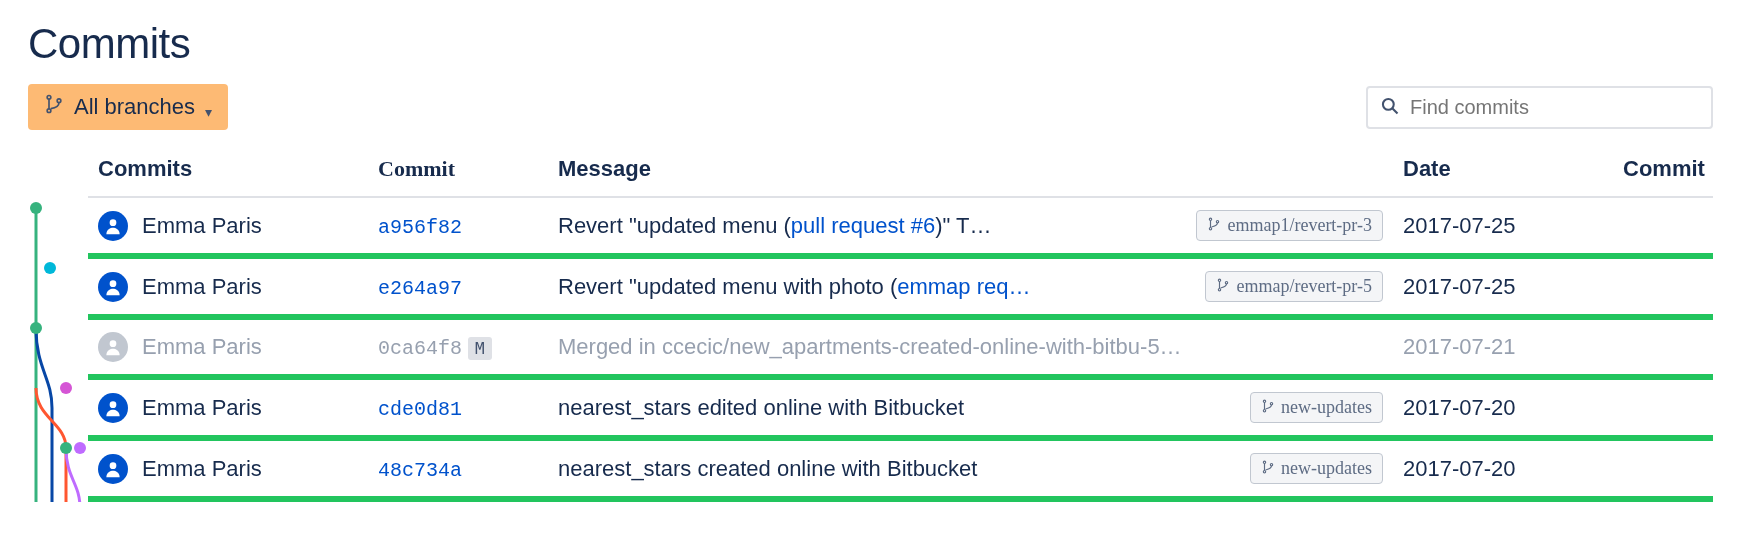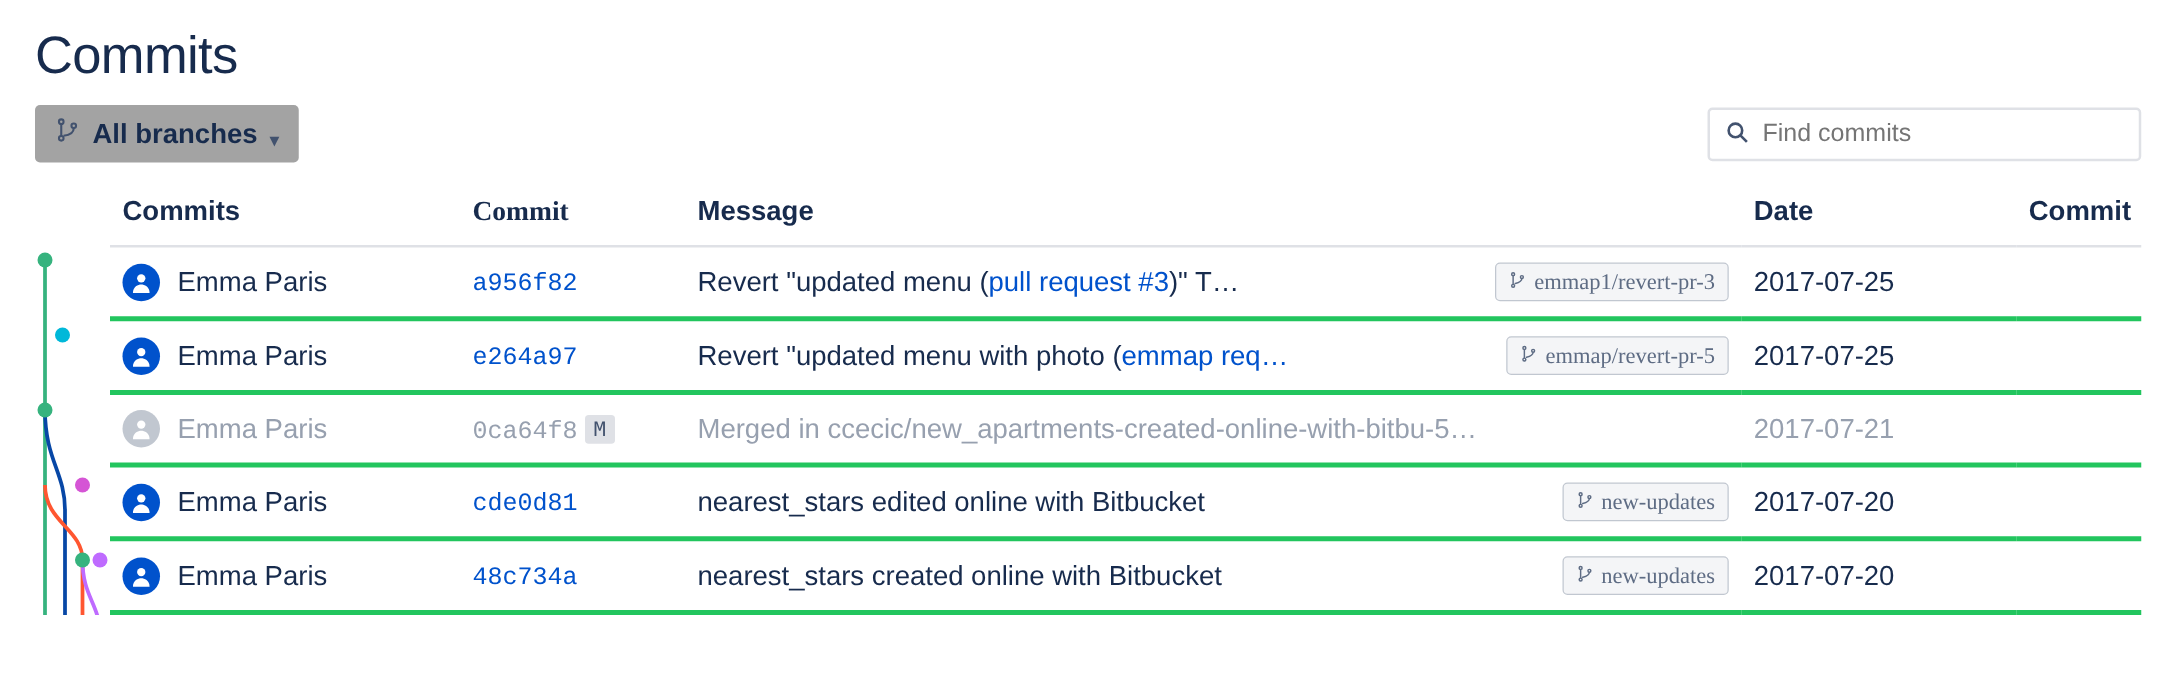--- a/index.html
+++ b/index.html
@@ -23,28 +23,28 @@
   .toolbar {
     display: flex;
     justify-content: space-between;
     align-items: center;
     margin-bottom: 18px;
   }
   .branch-dropdown {
     display: inline-flex;
     align-items: flex-end;
     gap: 10px;
-    background: #a3a3a3;
+    background: #fdba74;
     border: none;
     border-radius: 4px;
     padding: 10px 16px;
     font-size: 22px;
     color: #172B4D;
     cursor: pointer;
-    font-weight: 700;
+    font-weight: 400;
   }
   .branch-dropdown svg { width: 20px; height: 20px; }
   .branch-dropdown .caret {
     font-size: 14px;
     color: #42526E;
   }
   .search-wrap {
     display: flex;
     align-items: center;
     border: 2px solid #dfe1e6;
@@ -84,21 +84,21 @@
     padding: 8px 10px 14px 10px;
     border-bottom: 2px solid #dfe1e6;
   }
   th.col-author { width: 280px; }
   th.col-commit { width: 180px; font-family: Liberation Serif, serif; }
   th.col-message { width: auto; }
   th.col-date { width: 220px; }
   th.col-builds { width: 100px; }
   tbody td {
     padding: 12px 10px;
-    border-bottom: 4px solid #22c55e;
+    border-bottom: 6px solid #22c55e;
     font-size: 22px;
     vertical-align: middle;
     white-space: nowrap;
     overflow: hidden;
     text-overflow: ellipsis;
     margin-top: 48px;
   }
   tbody tr.muted td { color: #97A0AF; }
   tbody tr.muted .avatar { background:#c1c7d0; border-color:#c1c7d0;}
   tbody tr.muted .commit-hash { color:#97A0AF;}
@@ -225,21 +225,21 @@
                       <circle cx="12" cy="8" r="4"></circle>
                       <path d="M4 22 C4 16 9 14 12 14 C15 14 20 16 20 22 Z"></path>
                     </svg>
                   </span>
                   <span>Emma Paris</span>
                 </div>
               </td>
               <td><span class="commit-hash">a956f82</span></td>
               <td>
                 <div class="msg-cell">
-                  <span class="msg-text"><span>Revert "updated menu (</span><span class="msg-link">pull request #3</span><span>)" T…</span></span>
+                  <span class="msg-text"><span>Revert "updated menu (</span><span class="msg-link">pull request #6</span><span>)" T…</span></span>
                   <span class="branch-tag">
                     <span><svg viewBox="0 0 24 24" fill="none" stroke="#5e6c84" stroke-width="2">
                         <circle cx="6" cy="4" r="2"></circle>
                         <circle cx="6" cy="20" r="2"></circle>
                         <circle cx="18" cy="8" r="2"></circle>
                         <path d="M6 6 V18"></path>
                         <path d="M18 10 C18 15 12 16 8 17"></path>
                       </svg></span>
                     <span>emmap1/revert-pr-3</span>
                   </span>

